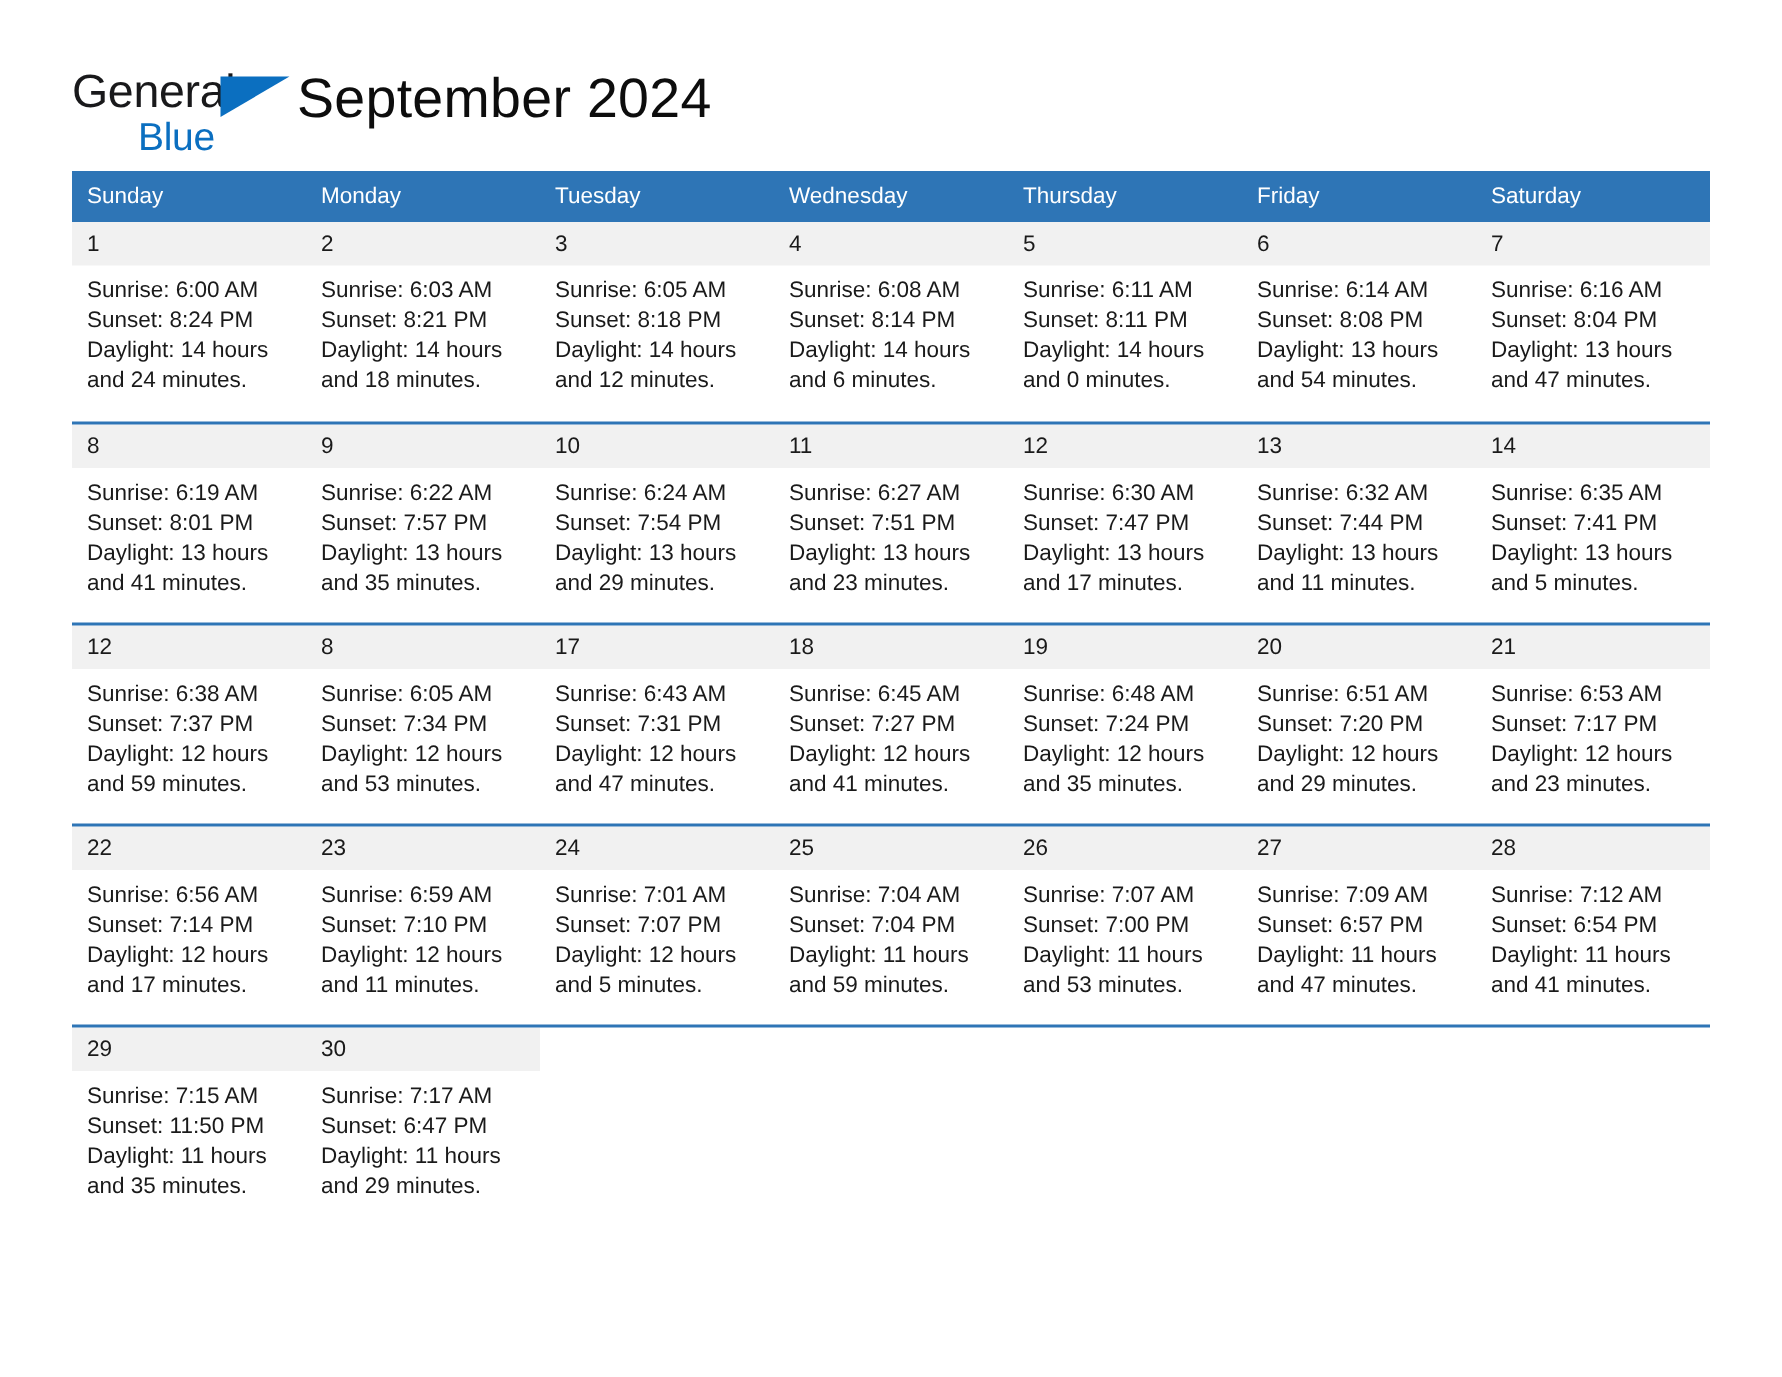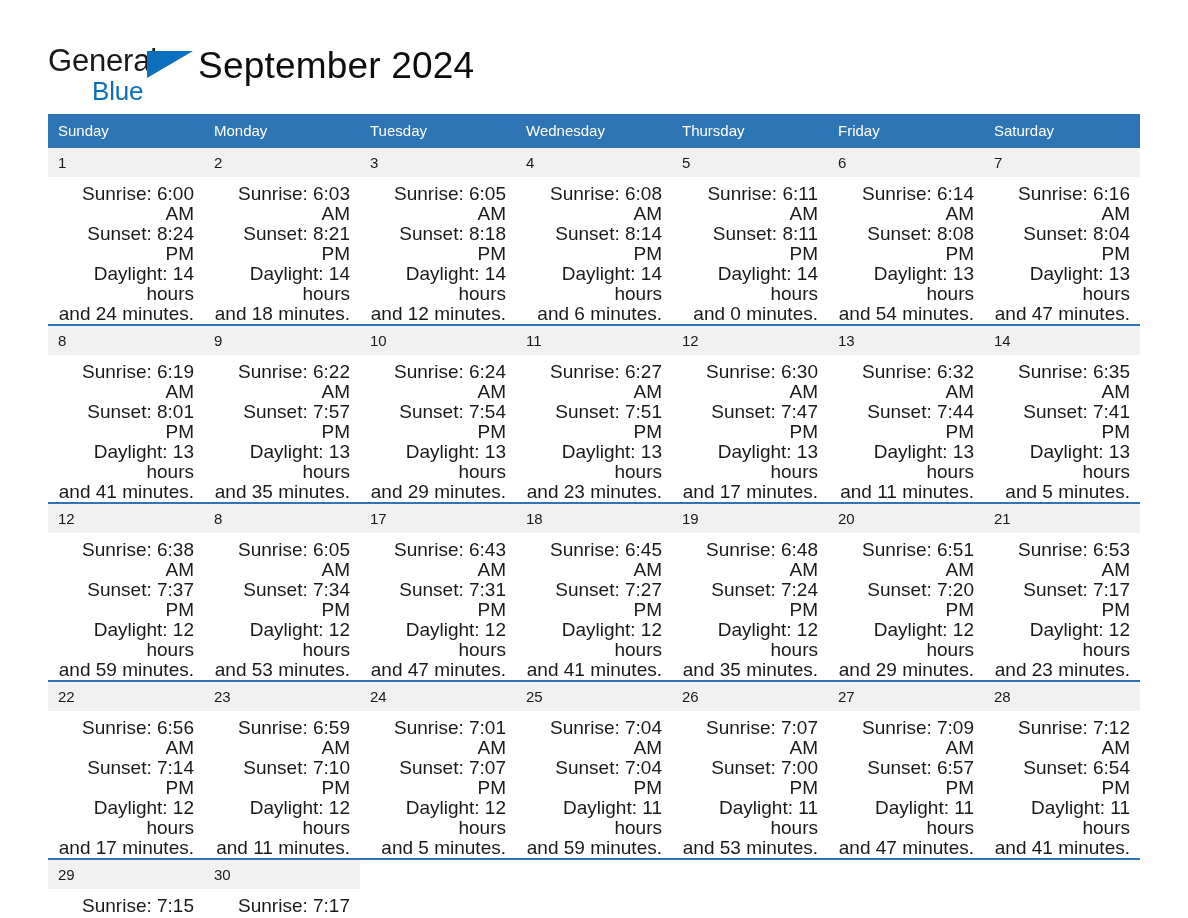--- a/index.html
+++ b/index.html
@@ -126,25 +126,24 @@
     font-size: 15px;
     line-height: 17px;
     color: #1a1a1a;
     padding: 6px 0 6px 10px;
     height: 29px;
     box-sizing: border-box;
   }
   .daynum.blank { background: #ffffff; }
   .info {
     padding: 7px 10px 0 10px;
-    font-size: 19px;
+    font-size: 15px;
     line-height: 20px;
     color: #1a1a1a;
     white-space: pre-line;
-    text-align: right;
   }
 </style>
 </head>
 <body>
 
 <div class="page">
 
   <div class="masthead">
     <div class="logo">
       <span class="logo-general">General</span>

